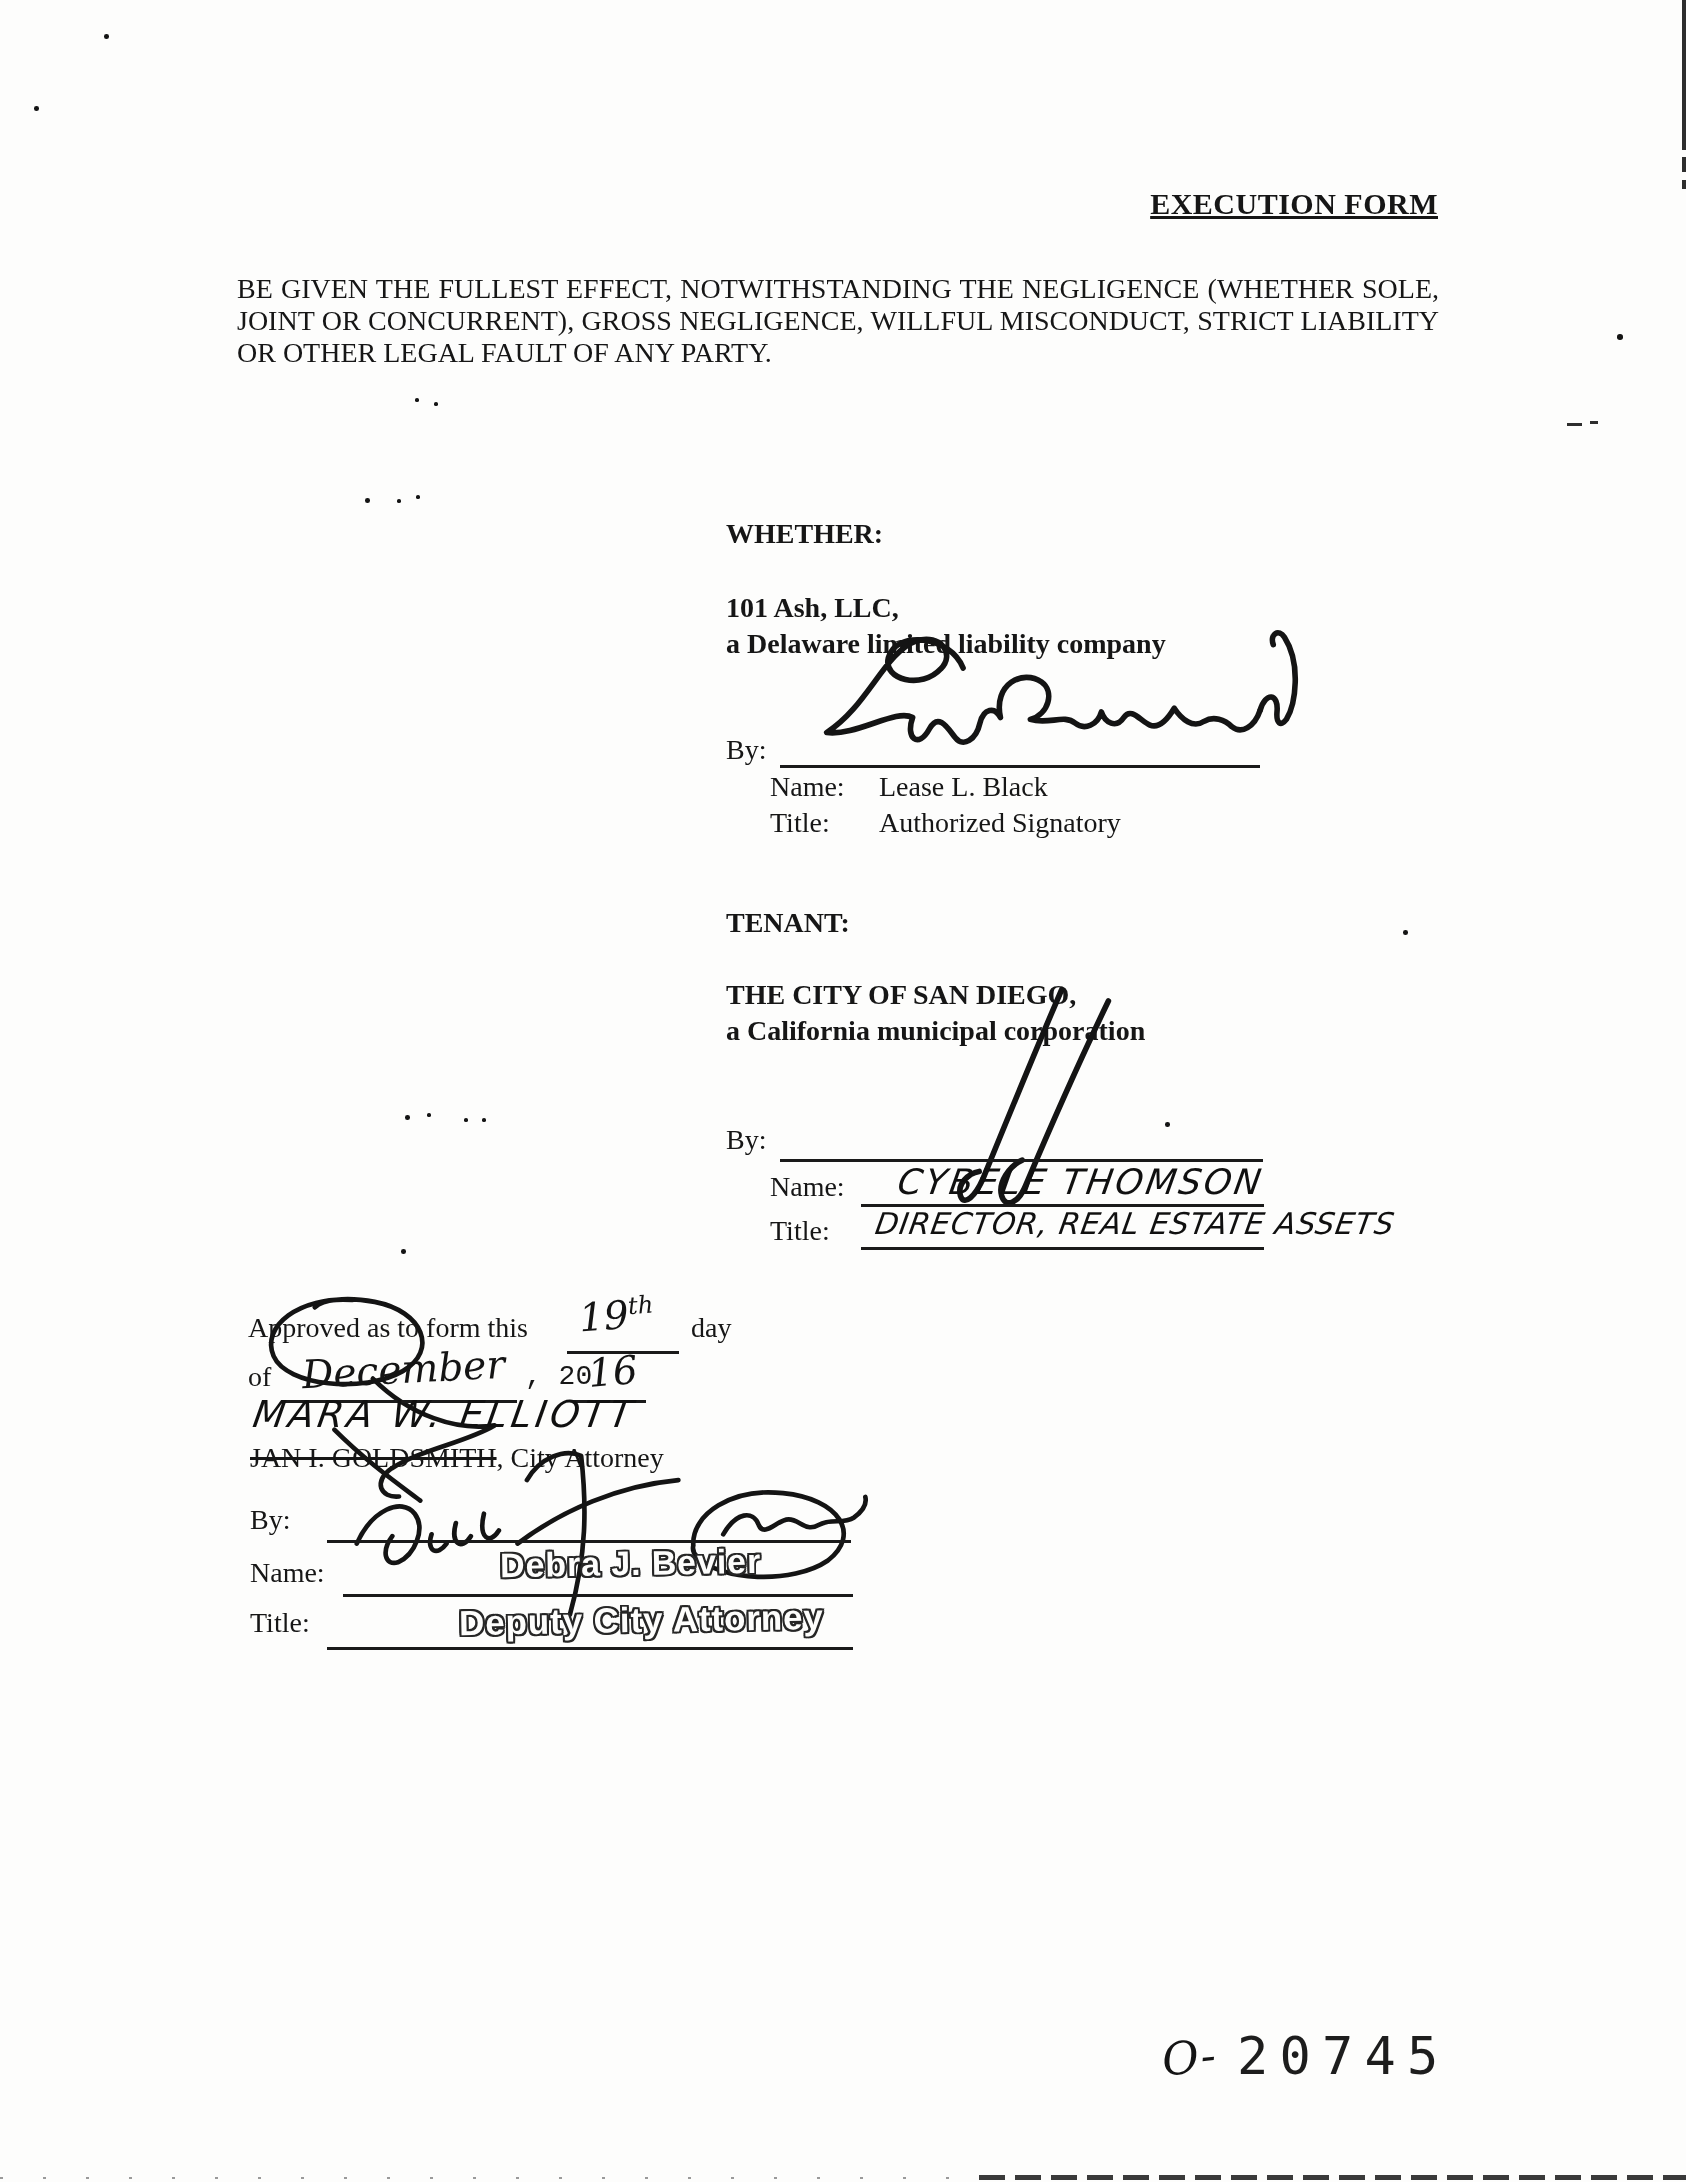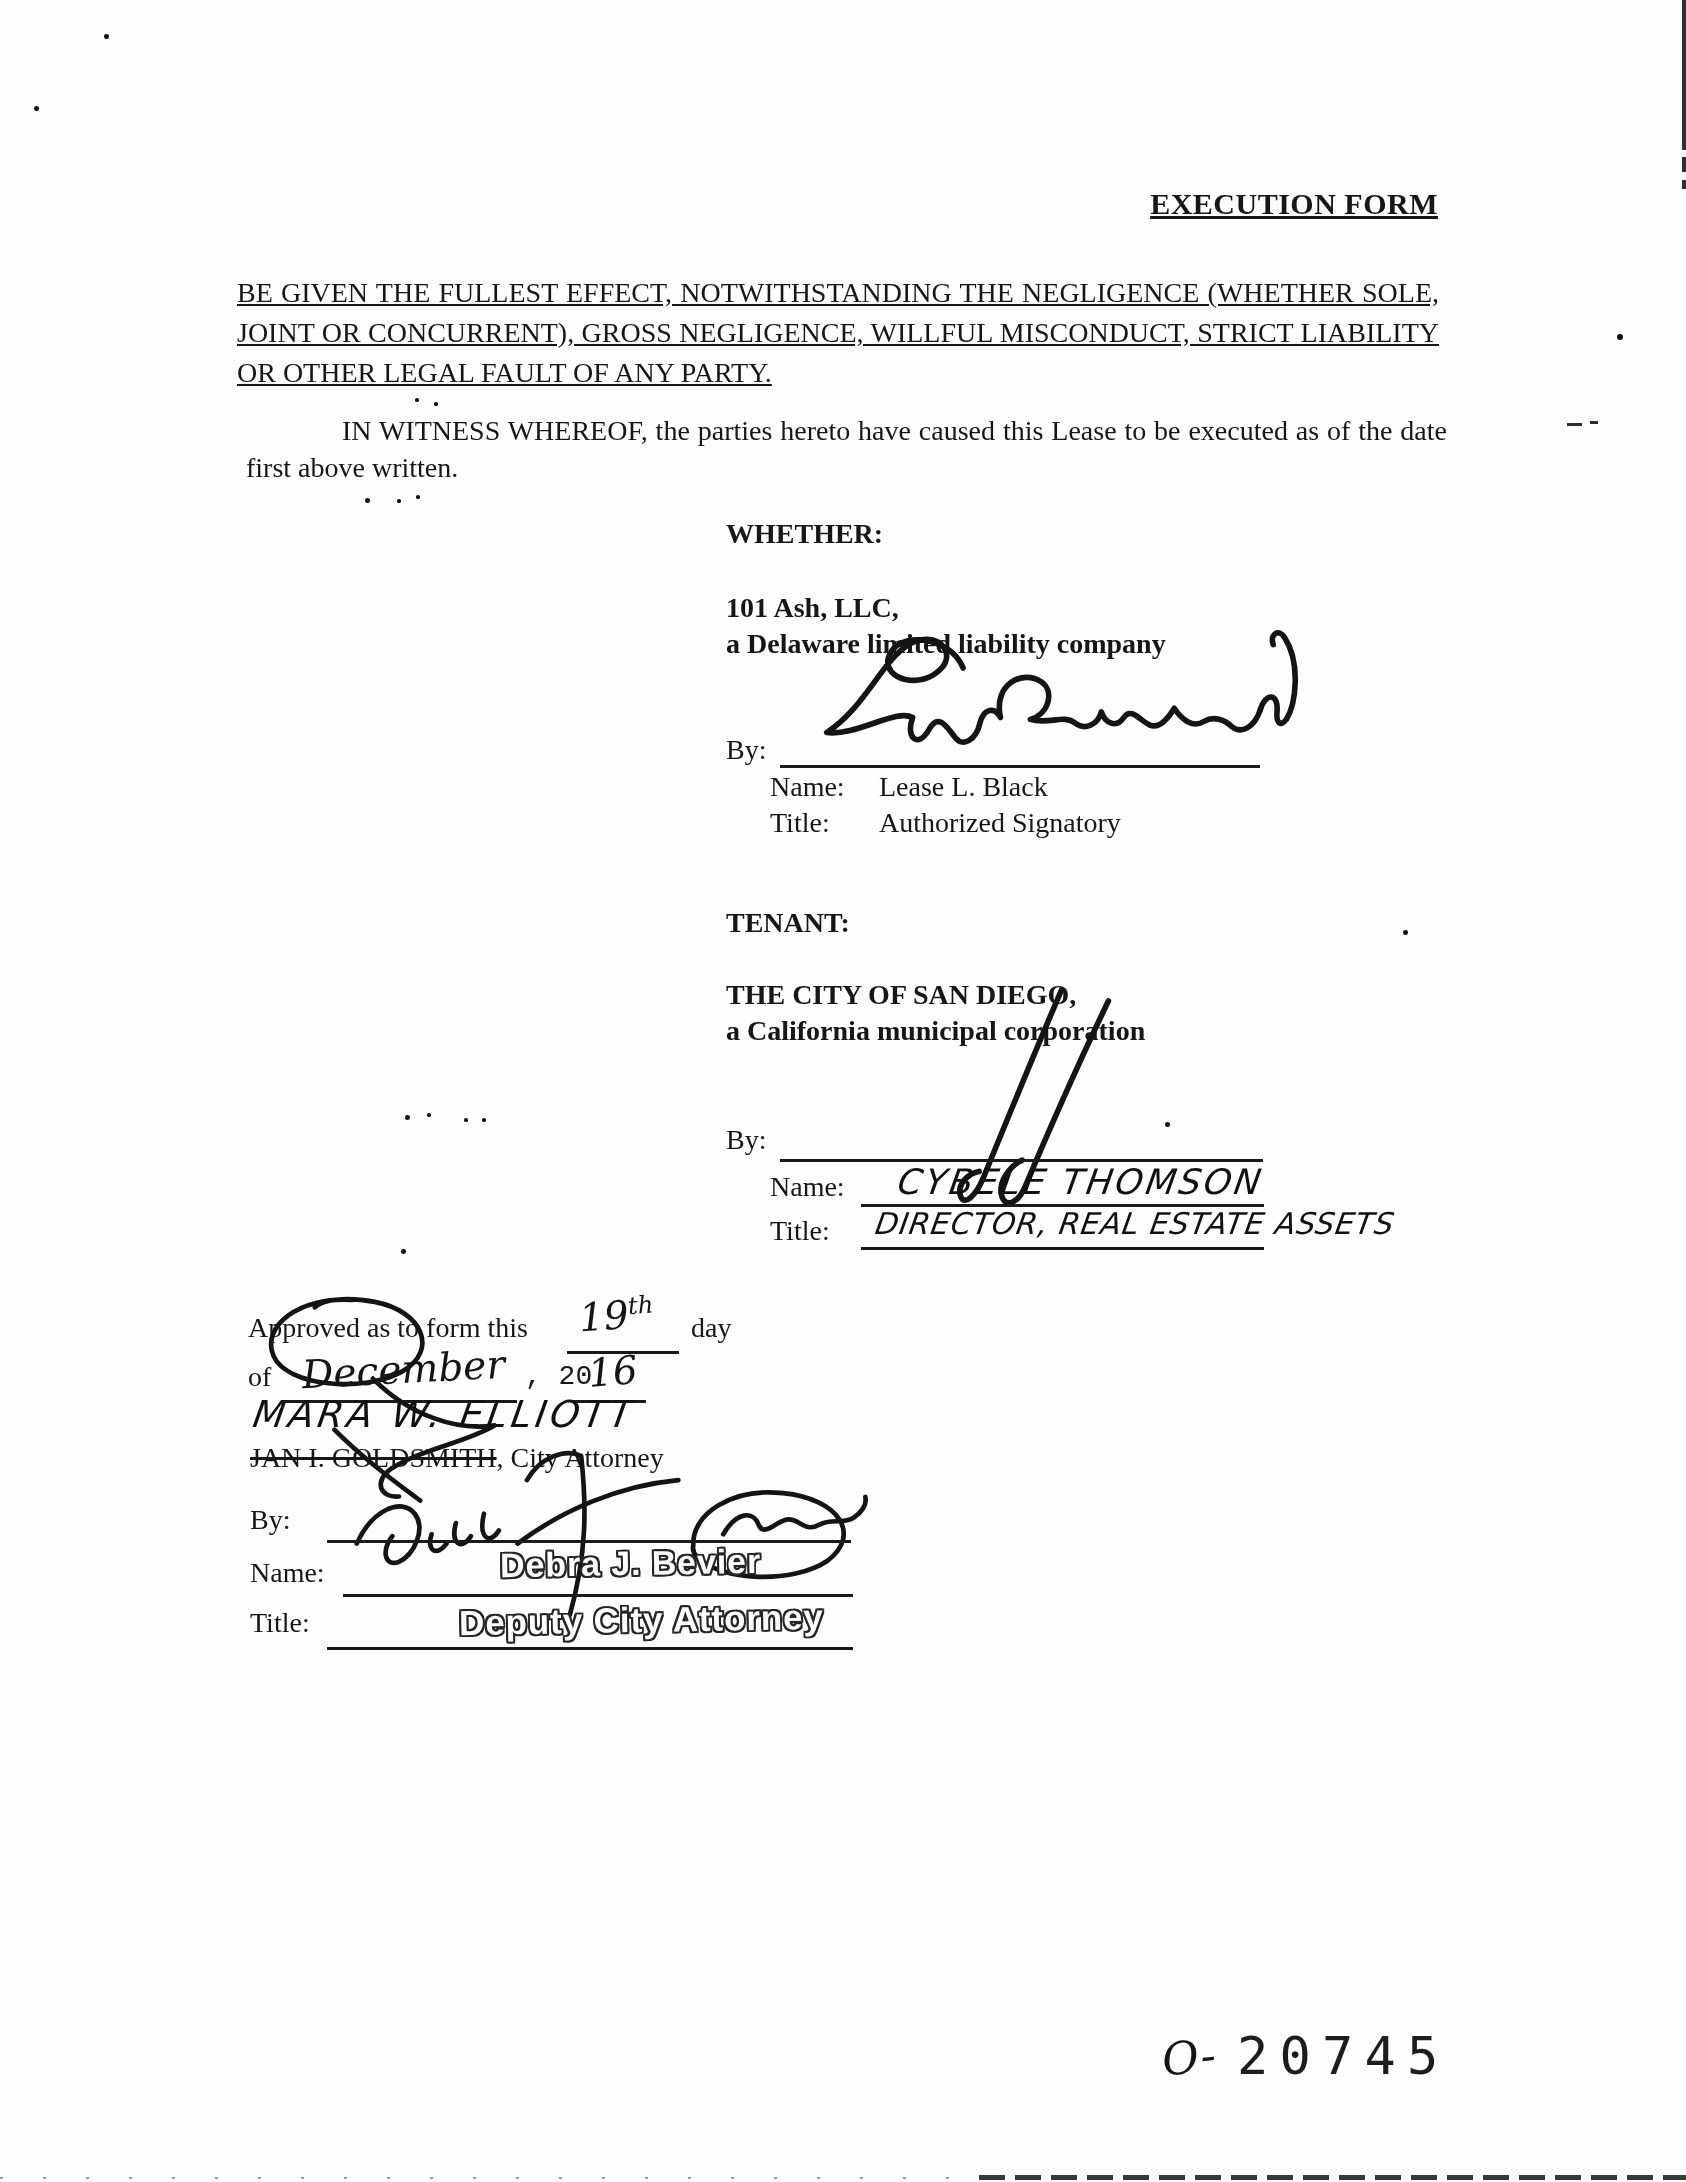--- a/index.html
+++ b/index.html
@@ -43,23 +43,22 @@
     background:repeating-linear-gradient(90deg,#3a3a3a 0 26px, transparent 26px 36px);
   }
 </style>
 </head>
 <body>
 
 <div class="page">
 
   <div class="abs hdr" style="left:1026px; top:187px; width:412px; text-align:right;text-decoration:underline;">EXECUTION FORM</div>
 
-  <div class="abs t just" style="left:237px; top:273px; width:1202px; line-height:40px;text-decoration:underline;">BE GIVEN THE FULLEST EFFECT, NOTWITHSTANDING THE NEGLIGENCE (WHETHER SOLE, JOINT OR CONCURRENT), GROSS NEGLIGENCE, WILLFUL MISCONDUCT, STRICT LIABILITY OR OTHER LEGAL FAULT OF ANY PARTY.</div>
+  <div class="abs t just" style="left:237px; top:273px; width:1202px; line-height:32px;">BE GIVEN THE FULLEST EFFECT, NOTWITHSTANDING THE NEGLIGENCE (WHETHER SOLE, JOINT OR CONCURRENT), GROSS NEGLIGENCE, WILLFUL MISCONDUCT, STRICT LIABILITY OR OTHER LEGAL FAULT OF ANY PARTY.</div>
 
-  <div class="abs t just" style="left:246px; top:412px; width:1201px; text-indent:96px; line-height:37px;">IN WITNESS WHEREOF, the parties hereto have caused this Lease to be executed as of the date first above written.</div>
 
   <div class="abs t b" style="left:726px; top:516px;">WHETHER:</div>
   <div class="abs t b" style="left:726px; top:590px;">101 Ash, LLC,</div>
   <div class="abs t b" style="left:726px; top:626px;">a Delaware limited liability company</div>
 
   <svg class="sig" style="left:766px; top:626px;" width="539" height="142" viewBox="0 0 575 152">
     <path stroke-width="6" d="M210,45 C196,10 138,4 130,34 C124,58 166,68 186,46 C202,30 186,8 160,16 C126,28 108,86 64,114 C96,118 138,88 156,98 C148,120 162,132 174,110 C184,92 194,110 202,120 C210,130 224,122 228,104 C232,88 244,86 250,98 C242,62 274,46 294,60 C308,70 302,94 282,100 C302,106 318,94 330,104 C340,112 354,106 358,92 C362,104 374,110 382,98 C390,86 400,102 410,106 C420,110 430,98 436,88 C444,100 456,110 468,102 C478,96 490,100 498,108 C508,116 522,108 528,90"></path>
     <path stroke-width="6" d="M528,90 C534,70 548,72 546,92 C545,104 550,108 556,100 C566,84 572,40 554,12 C548,3 538,8 542,20"></path>
   </svg>
 

